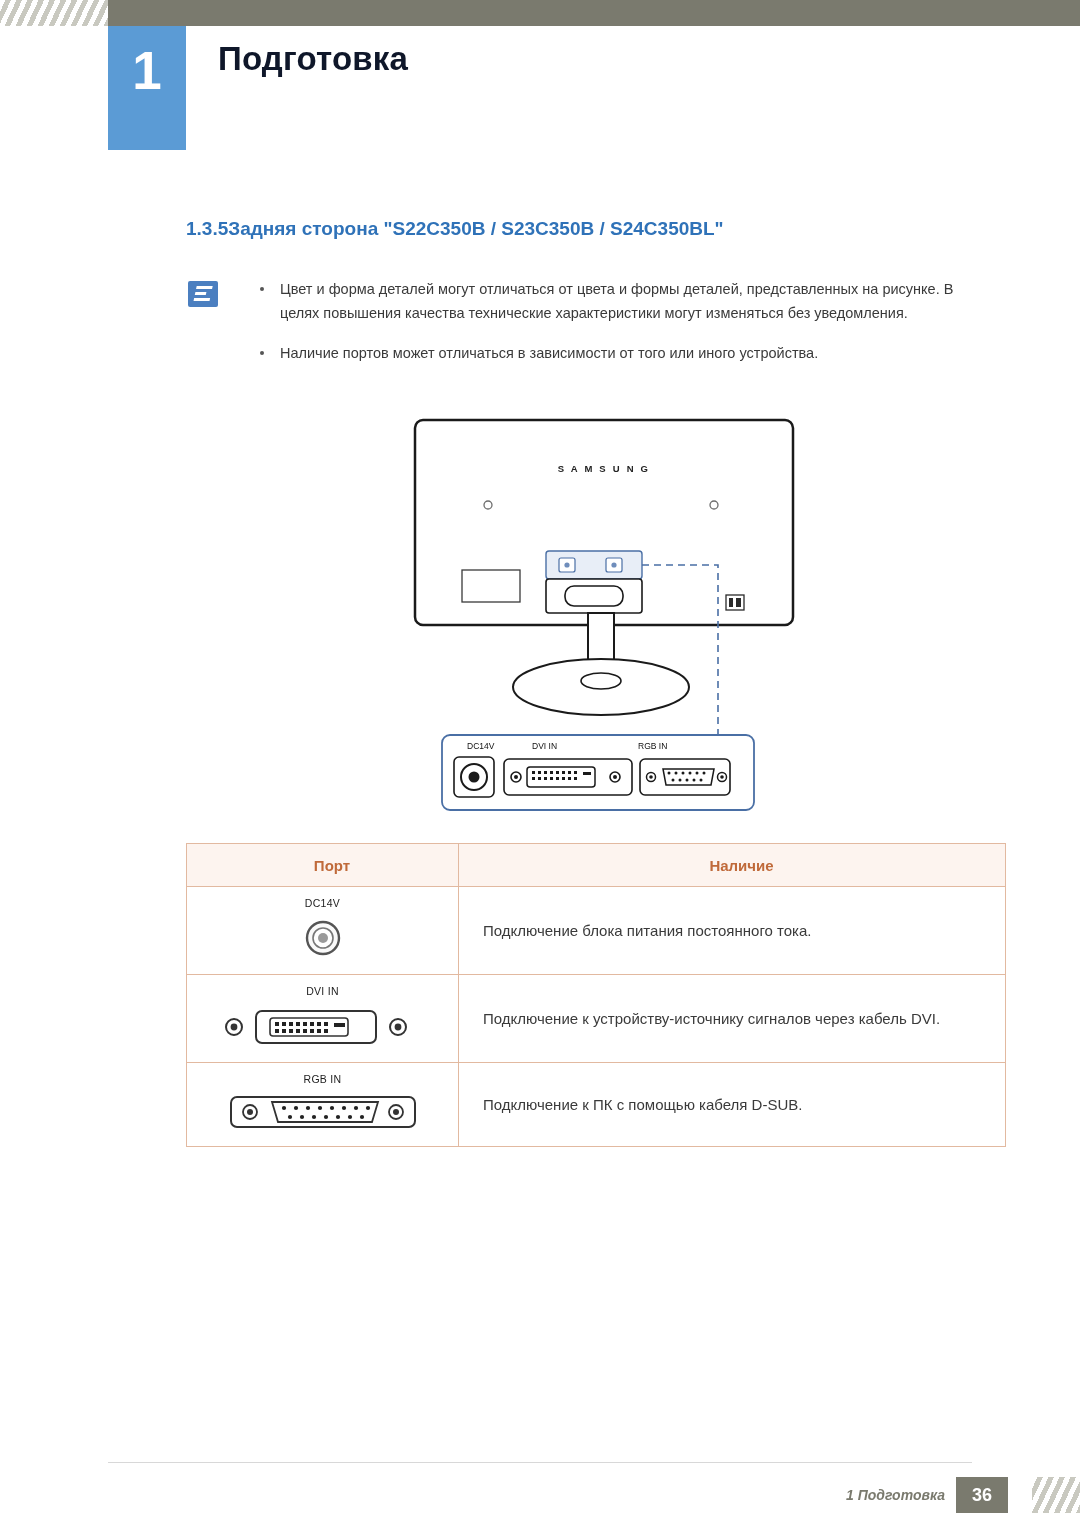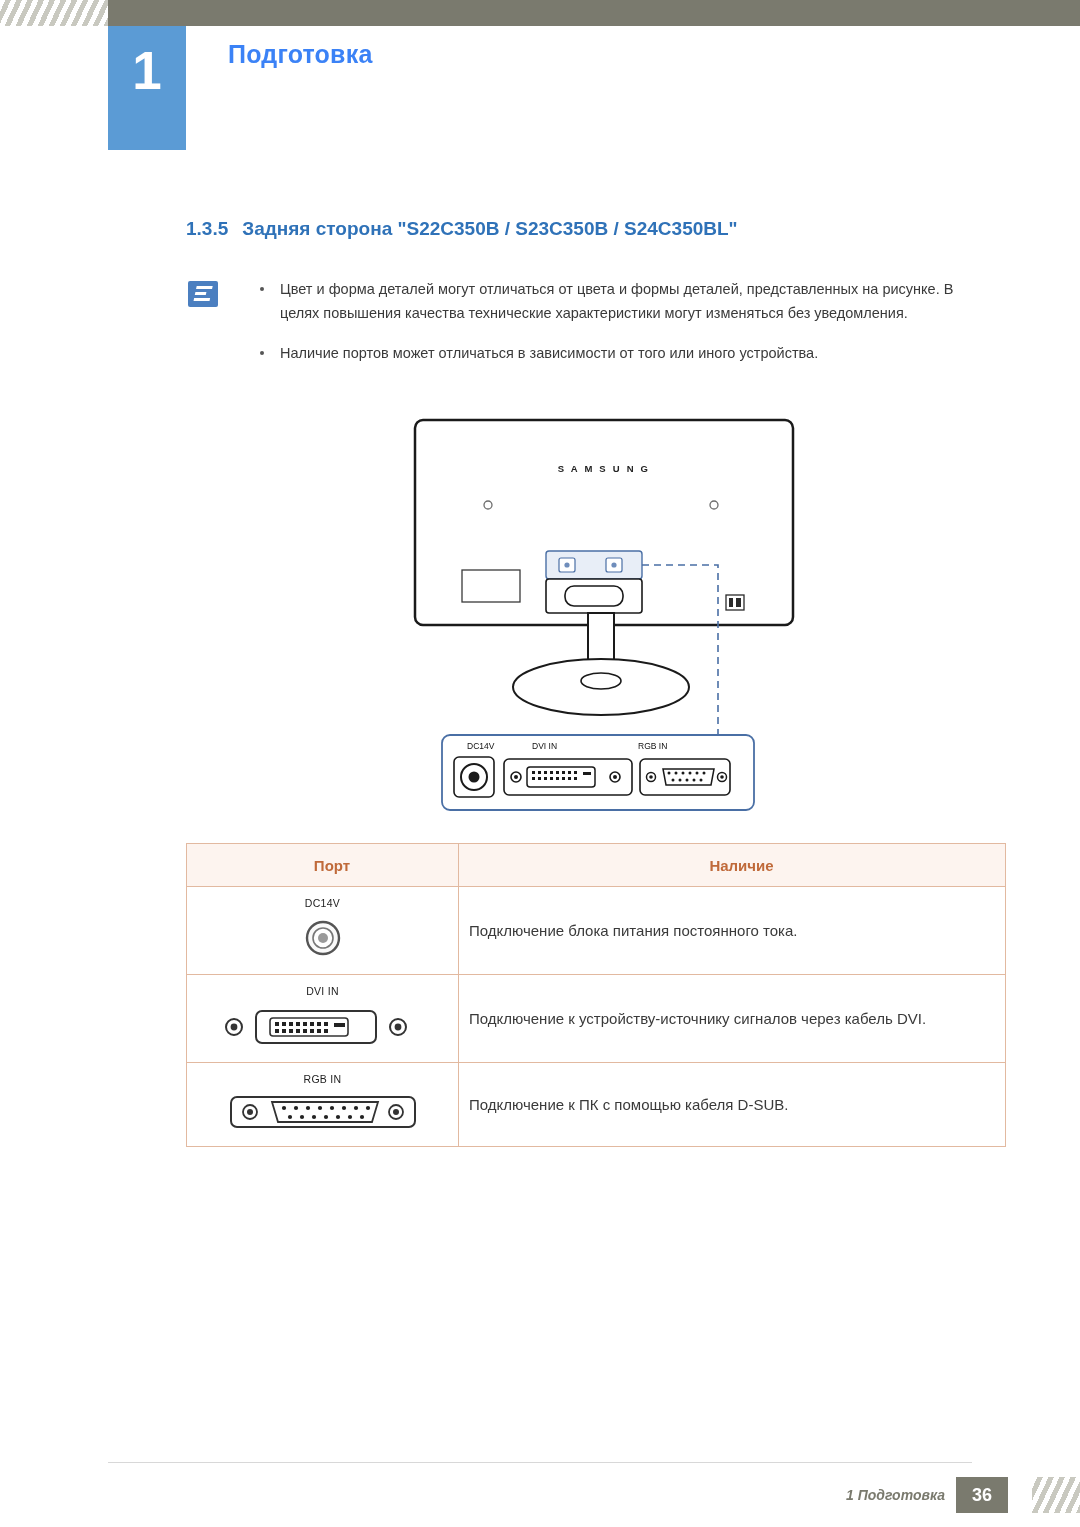--- a/index.html
+++ b/index.html
@@ -23,30 +23,29 @@
     position:absolute; left:108px; top:26px; width:78px; height:124px;
     background:#5b9bd5;
     color:#ffffff;
     font-size:53px; font-weight:bold;
     display:flex; align-items:flex-start; justify-content:center;
     padding-top:14px;
     box-sizing:border-box;
   }
   .chapter-title {
     position:absolute; left:218px; top:40px;
-    font-size:25px; font-weight:bold; color:#3b82f6;
+    font-size:33px; font-weight:bold; color:#0f172a;
     letter-spacing:0.2px;
-    margin-left:10px;
   }
   
   .sect-head {
     position:absolute; left:186px; top:218px;
     font-size:19px; font-weight:bold; color:#2f72b8;
   }
-  .sect-num { margin-right:14px; }
+  .sect-num { }
   
   .note-icon {
     position:absolute; left:188px; top:281px; width:30px; height:26px;
     background:#4b7fc0;
     border-radius:2px;
   }
   .note-icon:after {
     content:""; position:absolute; left:7px; top:5px; width:16px; height:16px;
     background:
       linear-gradient(#ffffff,#ffffff) 0 0/16px 3px no-repeat,
@@ -77,21 +76,21 @@
     height:40px;
     font-size:15px; color:#c06a3a; font-weight:bold;padding-left:20px;
   }
   .tbl td {
     border:1px solid #e2b9a0;
     vertical-align:middle;
     font-size:15px; color:#3a3a3a;
   }
   .col-port { width:272px; }
   .cell-port { text-align:center; padding:10px 0; }
-  .cell-desc { padding:10px 10px; line-height:1.6; }
+  .cell-desc { padding:10px 24px; line-height:1.6; }
   .port-label { font-size:10.5px; color:#222; letter-spacing:0.3px; margin-bottom:6px; }
   
   .footer-line {
     position:absolute; left:108px; top:1462px; width:864px; height:1px;
     background:#d8d8d8;
   }
   .footer-text {
     position:absolute; right:135px; top:1487px;
     font-size:14px; font-weight:bold; color:#7a7a6e;font-style:italic;
   }

